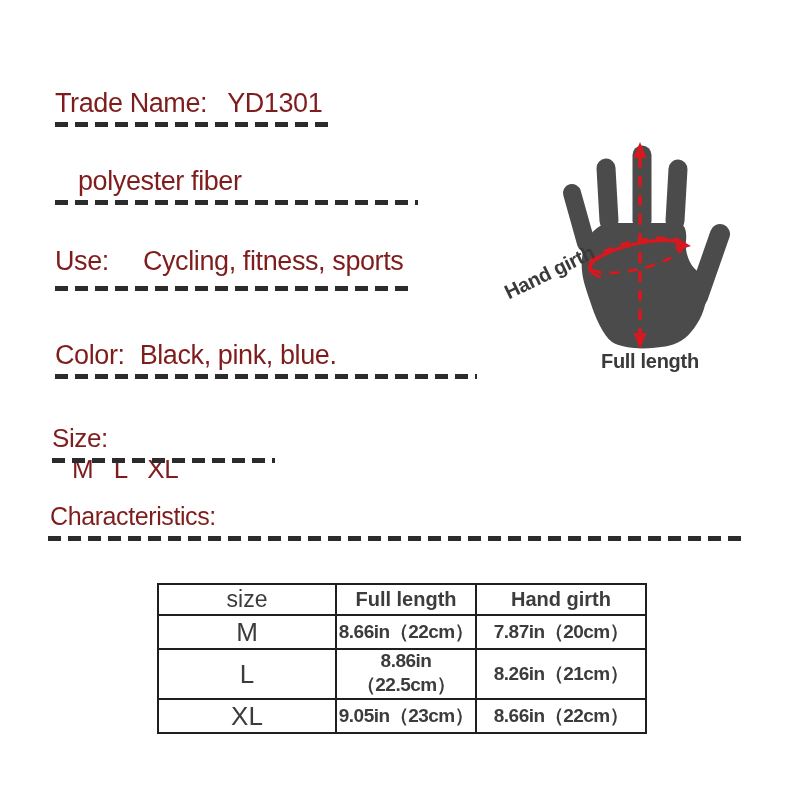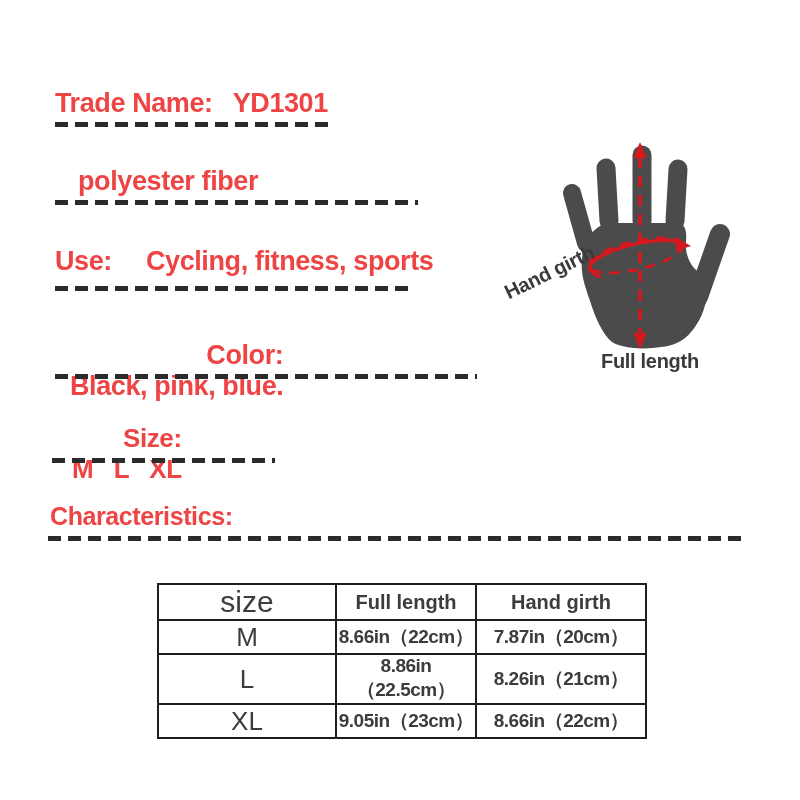--- a/index.html
+++ b/index.html
@@ -3,28 +3,28 @@
 <meta charset="utf-8">
 <style>
   html,body { margin:0; padding:0; background:#ffffff; }
   .canvas {
     position:relative; width:800px; height:800px; background:#ffffff;
     font-family:"Liberation Sans","DejaVu Sans",sans-serif;
     color:#333333; overflow:hidden;
   }
   
   .spec-line {
-    position:absolute; display:flex; align-items:flex-end;
-    font-size:27px; letter-spacing:-0.4px; white-space:pre; color:#ef4444;font-weight:bold;
+    position:absolute; display:flex; align-items:flex-start;
+    font-size:27px; letter-spacing:-0.4px; white-space:pre; color:#7f1d1d;
   }
   .spec-value { white-space:pre; }
   .line-1 { left:55px; top:88px; }  .line-1 .spec-value { margin-left:20px; }
   .line-2 { left:55px; top:166px; } .line-2 .spec-value { margin-left:23px; }
   .line-3 { left:55px; top:246px; } .line-3 .spec-value { margin-left:34px; }
-  .line-4 { left:55px; top:340px;flex-direction:column; } .line-4 .spec-value { margin-left:15px; }
+  .line-4 { left:55px; top:340px; } .line-4 .spec-value { margin-left:15px; }
   .line-5 { left:52px; top:423px; font-size:26px;flex-direction:column; } .line-5 .spec-value { margin-left:20px; }
   .line-6 { left:50px; top:502px; font-size:25px; } .line-6 .spec-value { margin-left:12px; }
   .dash {
     position:absolute; height:5px;
     background:repeating-linear-gradient(to right,#2b2b2b 0 13px,transparent 13px 20px);
   }
   .dash-1 { left:55px; top:122px; width:275px; }
   .dash-2 { left:55px; top:200px; width:363px; }
   .dash-3 { left:55px; top:286px; width:355px; }
   .dash-4 { left:55px; top:374px; width:422px; }
@@ -44,21 +44,21 @@
     position:absolute; left:157px; top:583px;
     border-collapse:collapse; table-layout:fixed; color:#3c3c3c;
   }
   .size-table td {
     border:2px solid #1f1f1f; text-align:center; vertical-align:middle;
     padding:0; overflow:hidden;
   }
   .col-size { width:178px; } .col-full { width:140px; } .col-girth { width:170px; }
   .size-table tr { height:34px; }
   .size-table tr.header-row { height:31px; }
-  .cell-size-header { font-size:30px; }
+  .cell-size-header { font-size:23px; }
   .cell-measure-header { font-size:20px; font-weight:bold; }
   .cell-size { font-size:26px; }
   .cell-measure { font-size:19px; font-weight:bold; letter-spacing:-0.5px;border-radius:12px; }
 </style>
 </head>
 <body>
 
 <div class="canvas">
 
   <div class="spec-line line-1">

